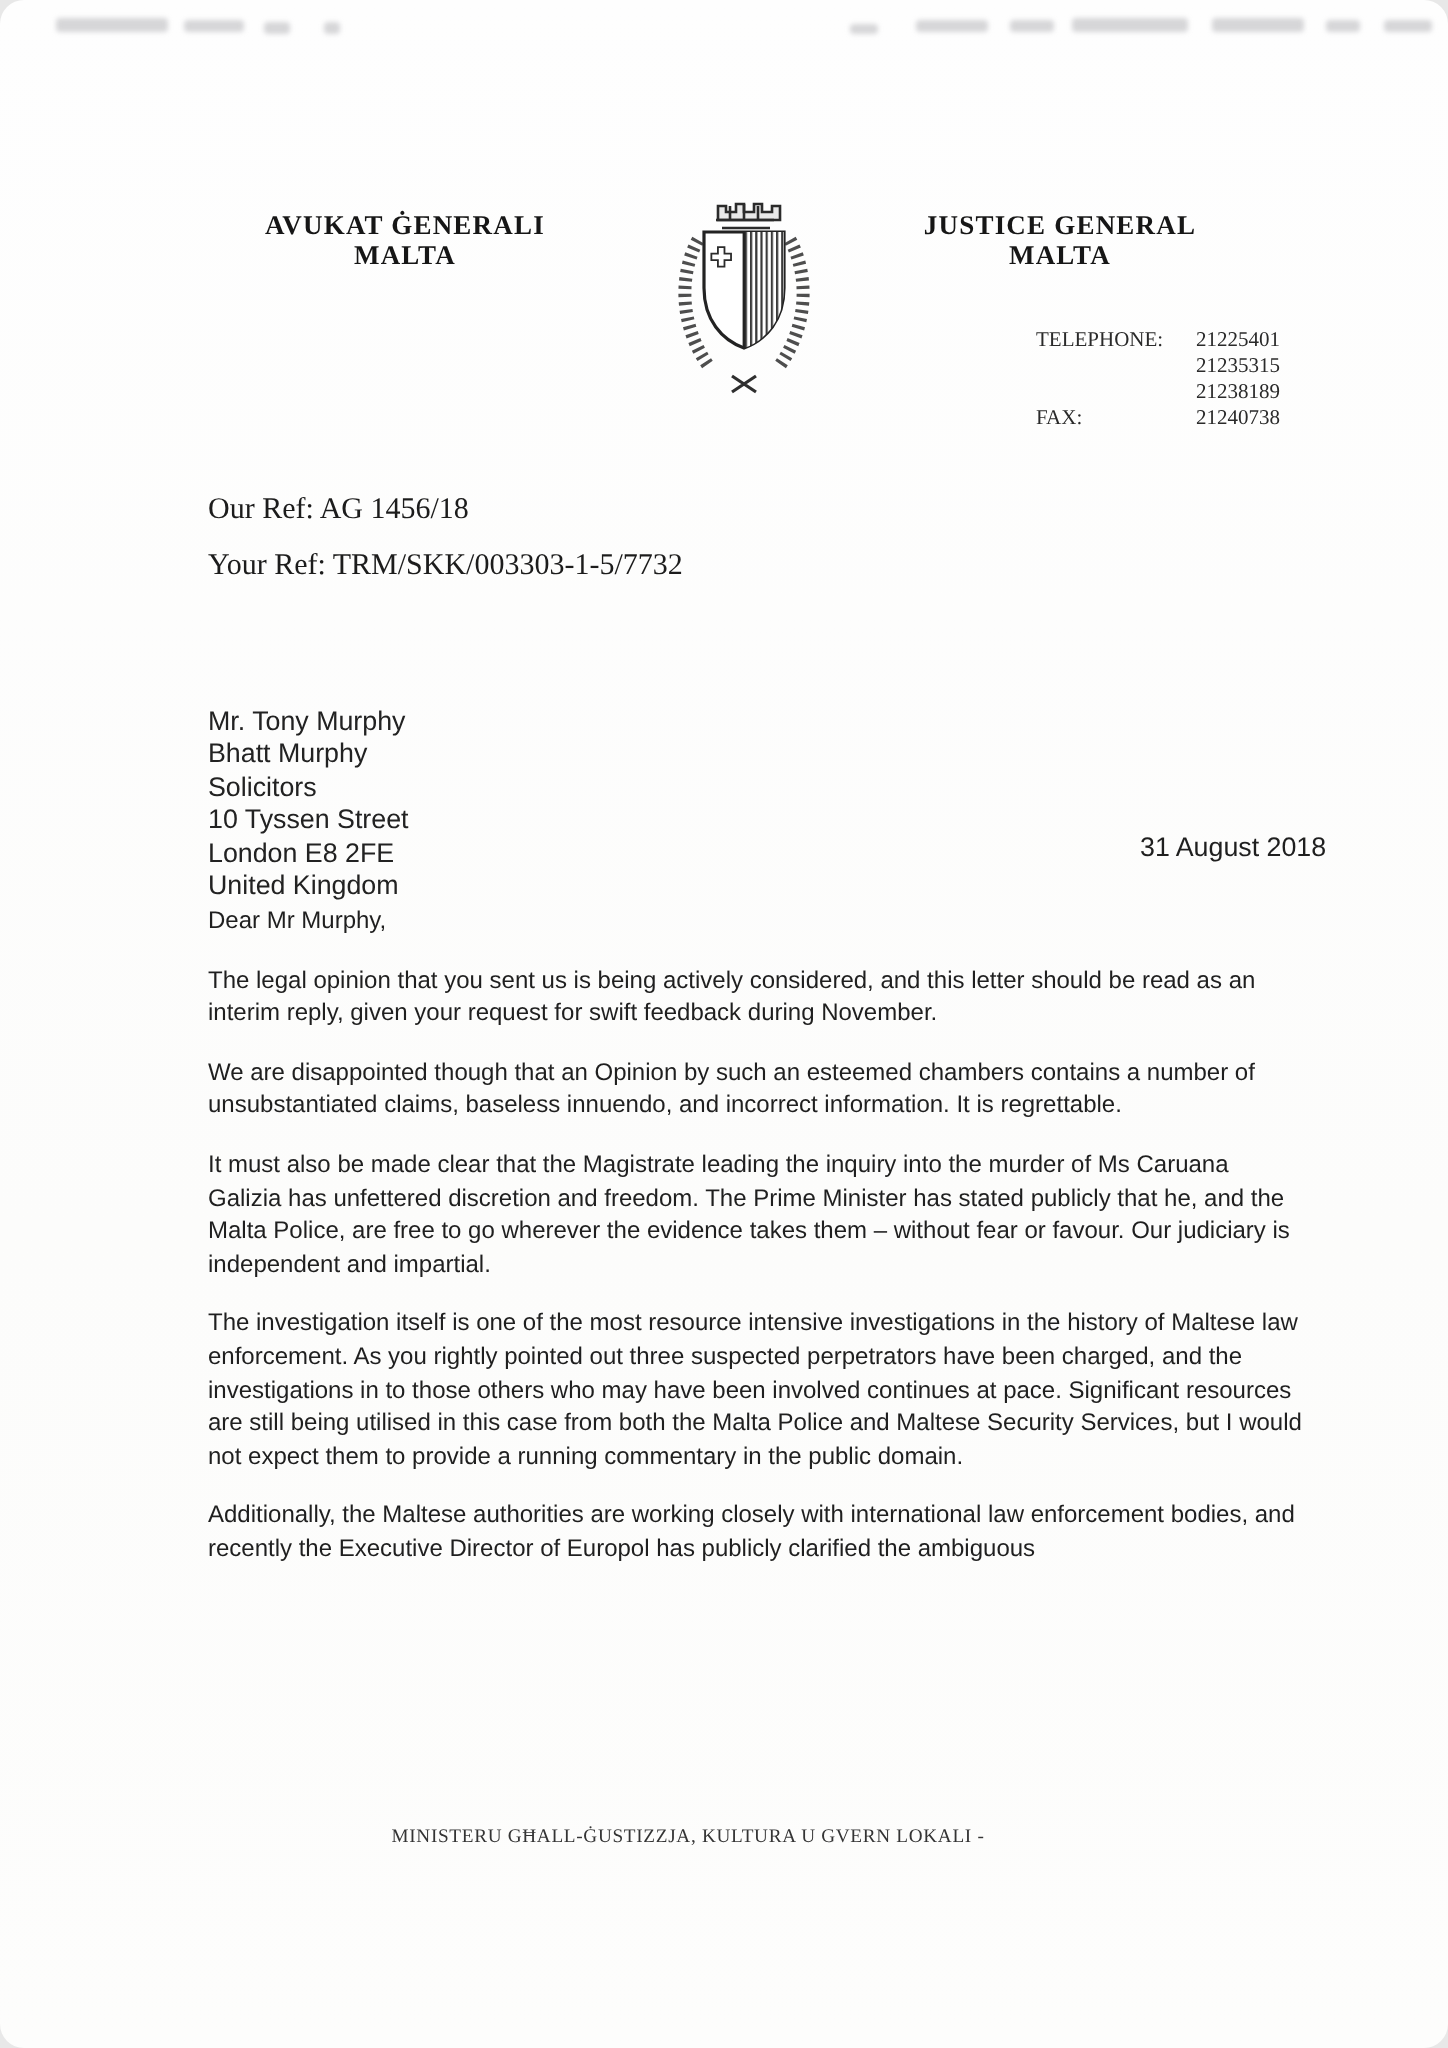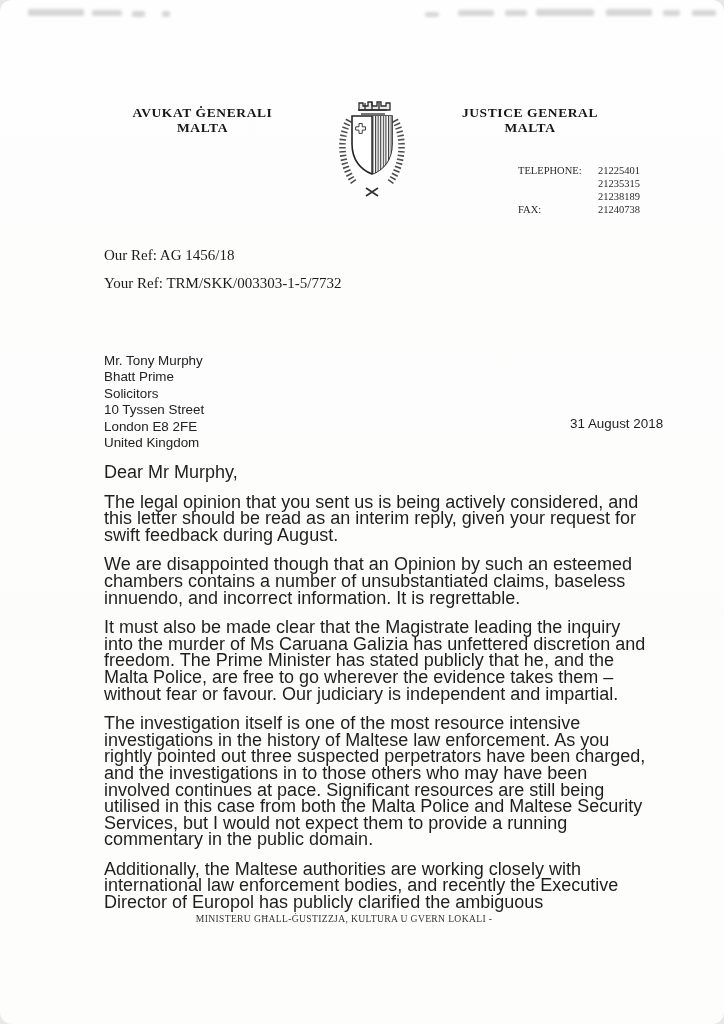--- a/index.html
+++ b/index.html
@@ -52,22 +52,22 @@
   .refs .ref-line{margin-bottom:11px;}
   .recipient{
     position:absolute;left:104px;top:317px;
     font-size:13.4px;line-height:16.4px;color:#222;margin-top:36px;
   }
   .date{
     position:absolute;left:530px;top:416px;
     font-size:13.4px;color:#1f1f1f;margin-left:40px;
   }
   .body-text{
-    position:absolute;left:104px;top:464px;width:549px;
-    font-size:18px;line-height:16.6px;color:#1f1f1f;
+    position:absolute;left:104px;top:452px;width:549px;
+    font-size:12px;line-height:16.6px;color:#1f1f1f;
   }
   .body-text p{margin:0 0 13px 0;}
   .footer{
     position:absolute;left:0;top:913px;width:688px;
     text-align:center;
     font-family:"Liberation Serif", serif;
     font-size:9.6px;letter-spacing:0.35px;
     color:#343434;line-height:11.5px;
   }
   .crest svg{width:100%;height:100%;}
@@ -156,32 +156,32 @@
     </div>
   </div>
 
   <div class="refs">
     <div class="ref-line">Our Ref: AG 1456/18</div>
     <div class="ref-line">Your Ref: TRM/SKK/003303-1-5/7732</div>
   </div>
 
   <div class="recipient">
     <div>Mr. Tony Murphy</div>
-    <div>Bhatt Prime</div>
+    <div>Bhatt Murphy</div>
     <div>Solicitors</div>
     <div>10 Tyssen Street</div>
     <div>London E8 2FE</div>
     <div>United Kingdom</div>
   </div>
 
   <div class="date">31 August 2018</div>
 
   <div class="body-text">
     <p>Dear Mr Murphy,</p>
-    <p>The legal opinion that you sent us is being actively considered, and this letter should be read as an interim reply, given your request for swift feedback during August.</p>
+    <p>The legal opinion that you sent us is being actively considered, and this letter should be read as an interim reply, given your request for swift feedback during November.</p>
     <p>We are disappointed though that an Opinion by such an esteemed chambers contains a number of unsubstantiated claims, baseless innuendo, and incorrect information. It is regrettable.</p>
     <p>It must also be made clear that the Magistrate leading the inquiry into the murder of Ms Caruana Galizia has unfettered discretion and freedom. The Prime Minister has stated publicly that he, and the Malta Police, are free to go wherever the evidence takes them – without fear or favour. Our judiciary is independent and impartial.</p>
     <p>The investigation itself is one of the most resource intensive investigations in the history of Maltese law enforcement. As you rightly pointed out three suspected perpetrators have been charged, and the investigations in to those others who may have been involved continues at pace. Significant resources are still being utilised in this case from both the Malta Police and Maltese Security Services, but I would not expect them to provide a running commentary in the public domain.</p>
     <p>Additionally, the Maltese authorities are working closely with international law enforcement bodies, and recently the Executive Director of Europol has publicly clarified the ambiguous</p>
   </div>
 
   <div class="footer">
     <div>MINISTERU GĦALL-ĠUSTIZZJA, KULTURA U GVERN LOKALI  -</div>
   </div>
 

